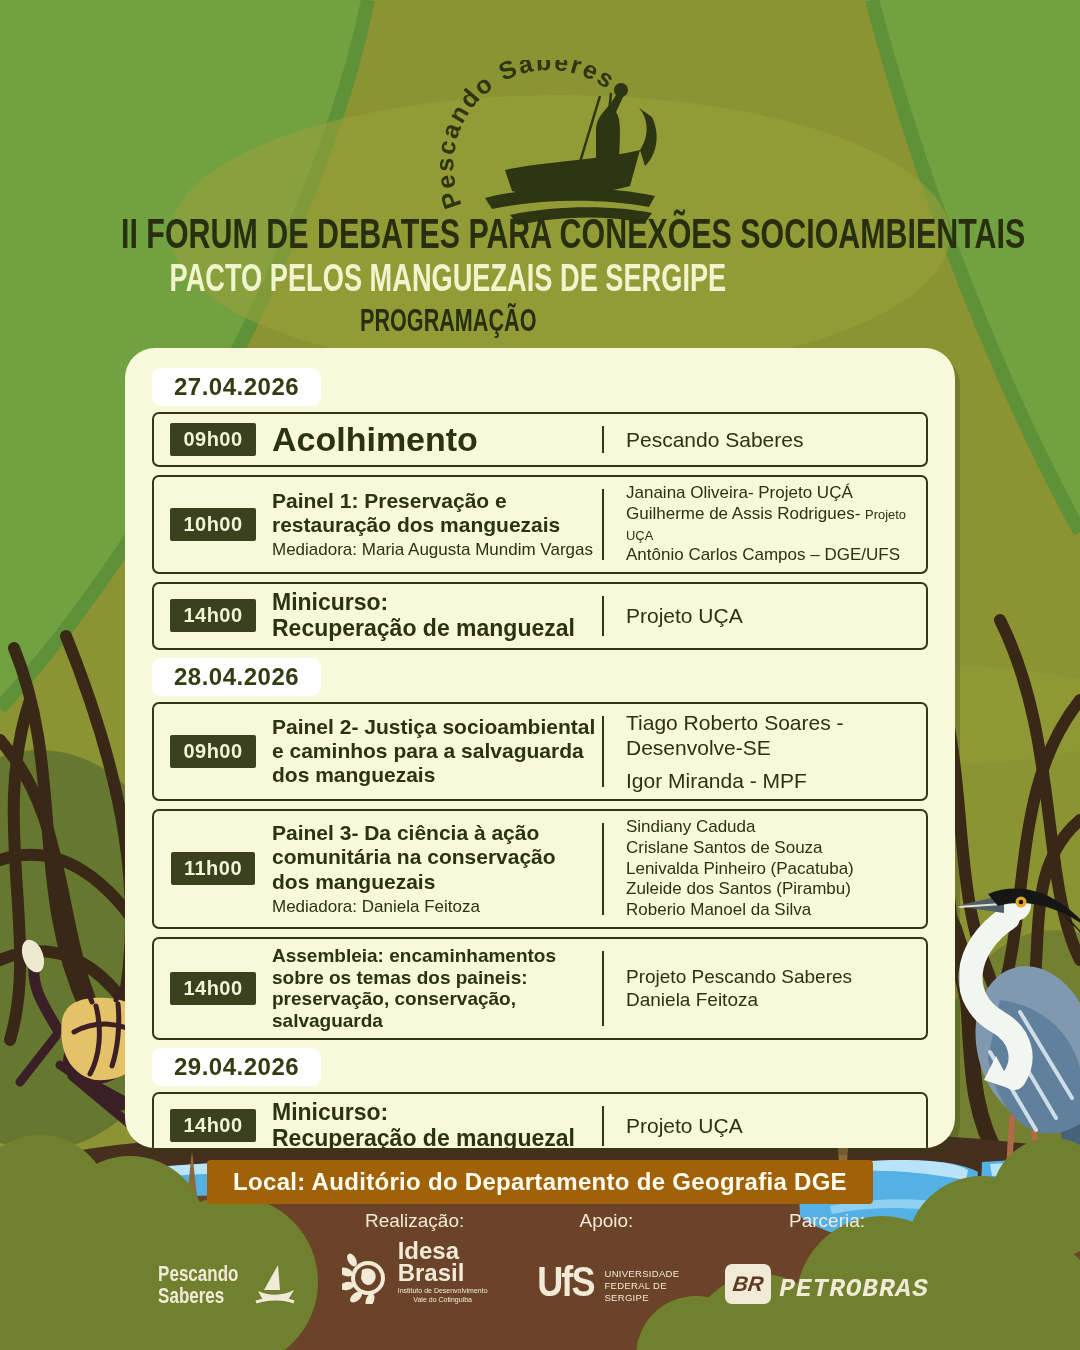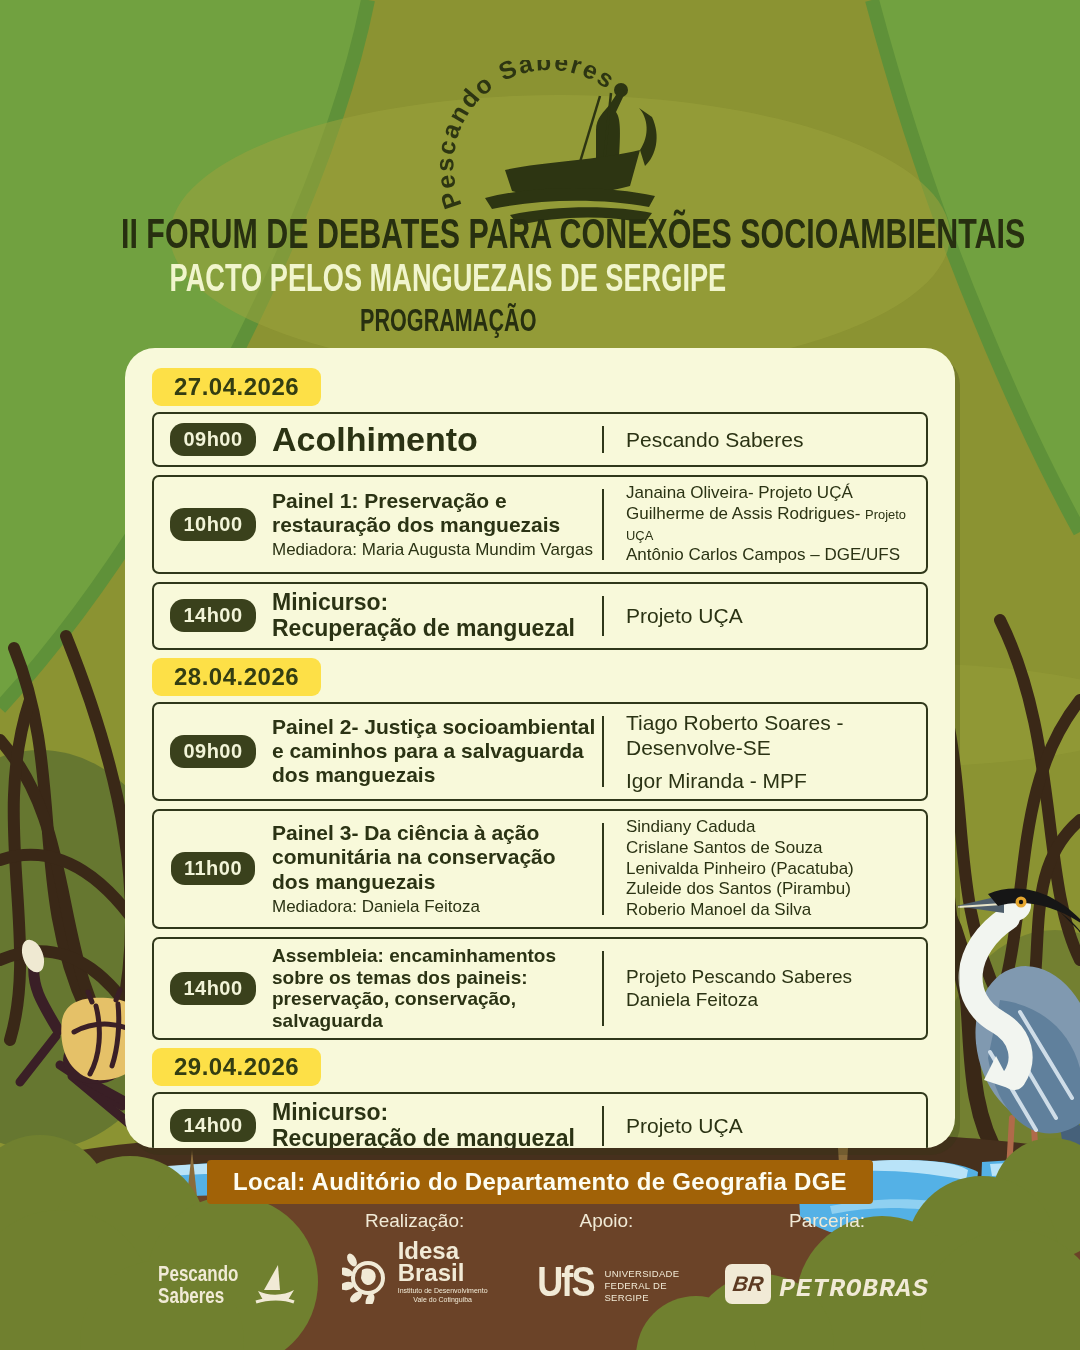--- a/index.html
+++ b/index.html
@@ -17,32 +17,32 @@
   .h2{top:258px;font-size:34px;color:#f1f5cd;}
   .h3{top:306px;font-size:27px;}
   
   .card{
     position:absolute;left:125px;top:348px;width:830px;height:800px;
     background:#f8f9da;border-radius:30px;box-sizing:border-box;
     padding:20px 27px 14px 27px;box-shadow:5px 7px 0 rgba(47,53,18,0.25);
     overflow:hidden;
   }
   .date-badge{
-    display:inline-block;background:#fde047;color:#333d12;font-weight:bold;
+    display:inline-block;background:#ffffff;color:#333d12;font-weight:bold;
     font-size:24px;padding:5px 22px;border-radius:9px;margin:0 0 6px 0;letter-spacing:0.5px;
   }
   .day{margin-bottom:2px;}
   .row{
     display:flex;align-items:center;border:2px solid #30381a;border-radius:7px;
     margin-bottom:8px;box-sizing:border-box;padding:6px 0;background:transparent;
   }
   .time-wrap{width:118px;min-width:118px;display:flex;justify-content:center;}
   .time-badge{
     background:#3a411c;color:#f2f4d8;font-weight:bold;font-size:20px;
-    padding:5px 13px;border-radius:14px;letter-spacing:0.5px;
+    padding:5px 13px;border-radius:2px;letter-spacing:0.5px;
   }
   .left-col{width:330px;min-width:330px;color:#2b3314;}
   .vdiv{width:2px;background:#30381a;align-self:stretch;margin:6px 0;}
   .right-col{flex:1;padding-left:22px;color:#2b3314;}
   .row-title{font-weight:bold;}
   .t-xl{font-size:34px;line-height:1.15;}
   .t-lg{font-size:23px;line-height:1.12;}
   .t-md{font-size:21px;line-height:1.15;}
   .t-sm{font-size:19px;line-height:1.15;}
   .row-sub{font-size:17px;margin-top:3px;}

